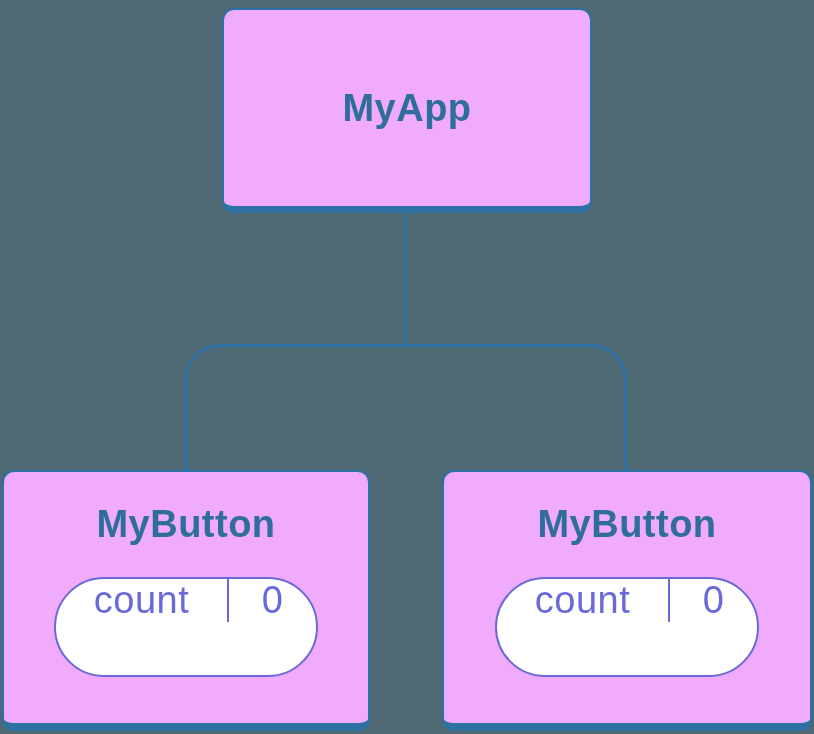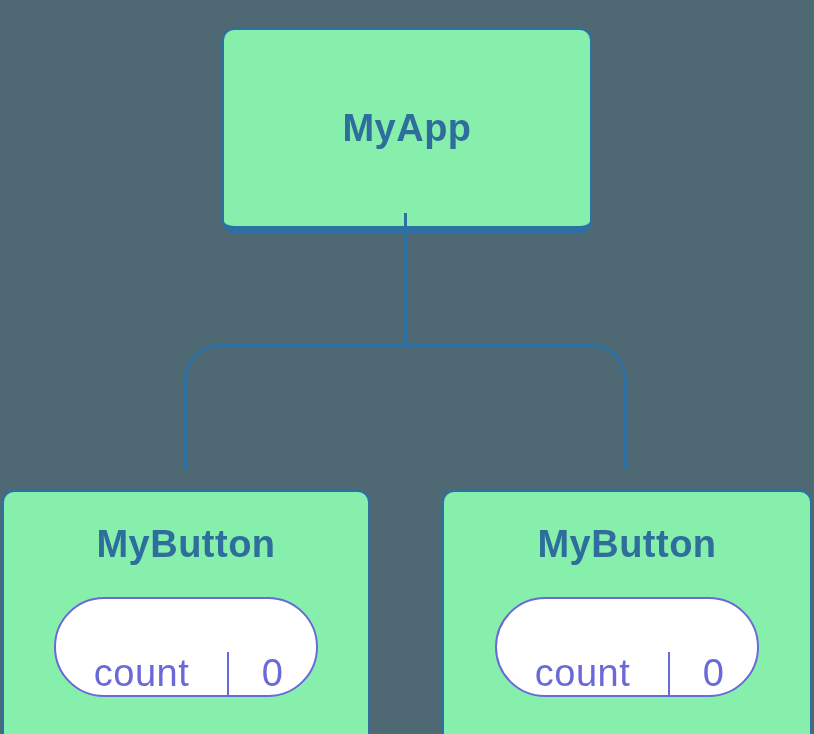--- a/index.html
+++ b/index.html
@@ -13,24 +13,23 @@
     height: 734px;
     background: #4e6973;
     overflow: hidden;
     font-family: "Liberation Sans", sans-serif;
   }
 
   
   .node {
     position: absolute;
     box-sizing: border-box;
-    background: #86efac;
+    background: #f0abfc;
     border: 2px solid #2d70a3;
     border-radius: 12px;
-    margin-top: 20px;
   }
   .node-title {
     color: #2e6d9c;
     font-size: 38px;
     font-weight: 600;
     letter-spacing: 0.5px;
     line-height: 44px;
     text-align: center;
     white-space: nowrap;
   }
@@ -82,21 +81,21 @@
 
   
   .state-pill {
     box-sizing: border-box;
     width: 264px;
     height: 100px;
     margin: 31px auto 0;
     border: 2px solid #6a69d9;
     border-radius: 50px;
     display: flex;
-    align-items: flex-end;
+    align-items: flex-start;
     overflow: hidden;
     background: #ffffff;
   }
   .state-name {
     box-sizing: border-box;
     width: 173px;
     border-right: 2px solid #6a69d9;
     display: flex;
     align-items: center;
     justify-content: center;

